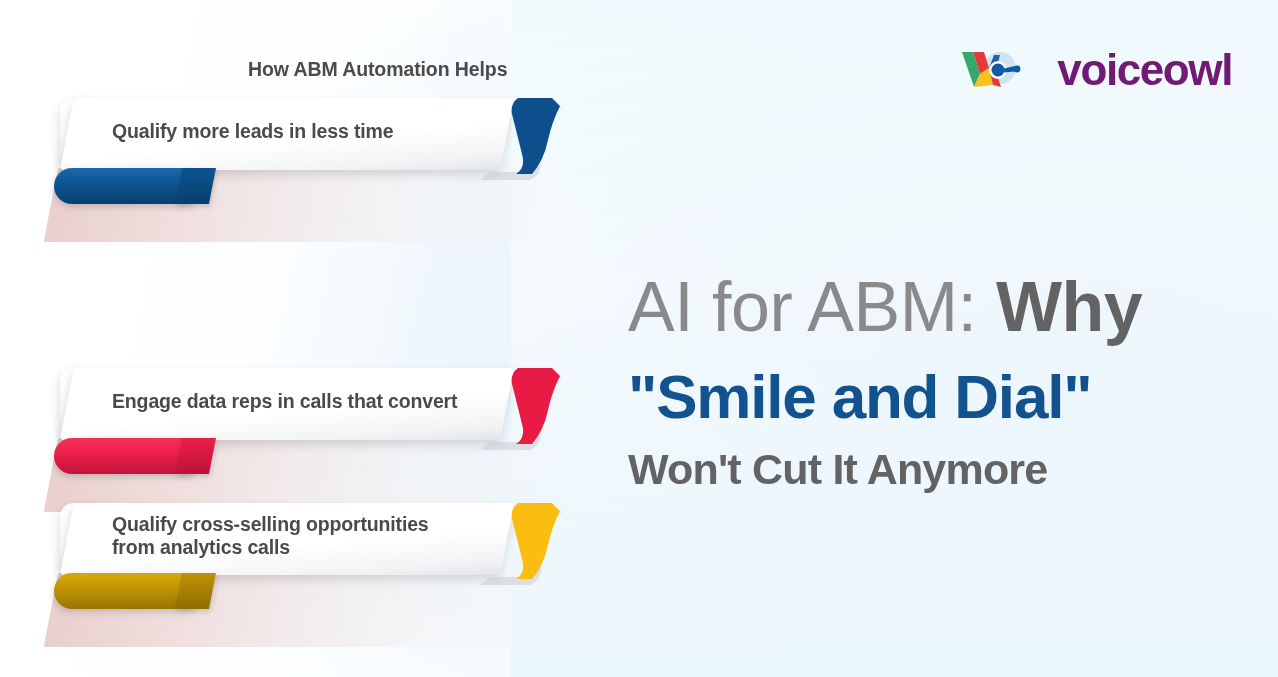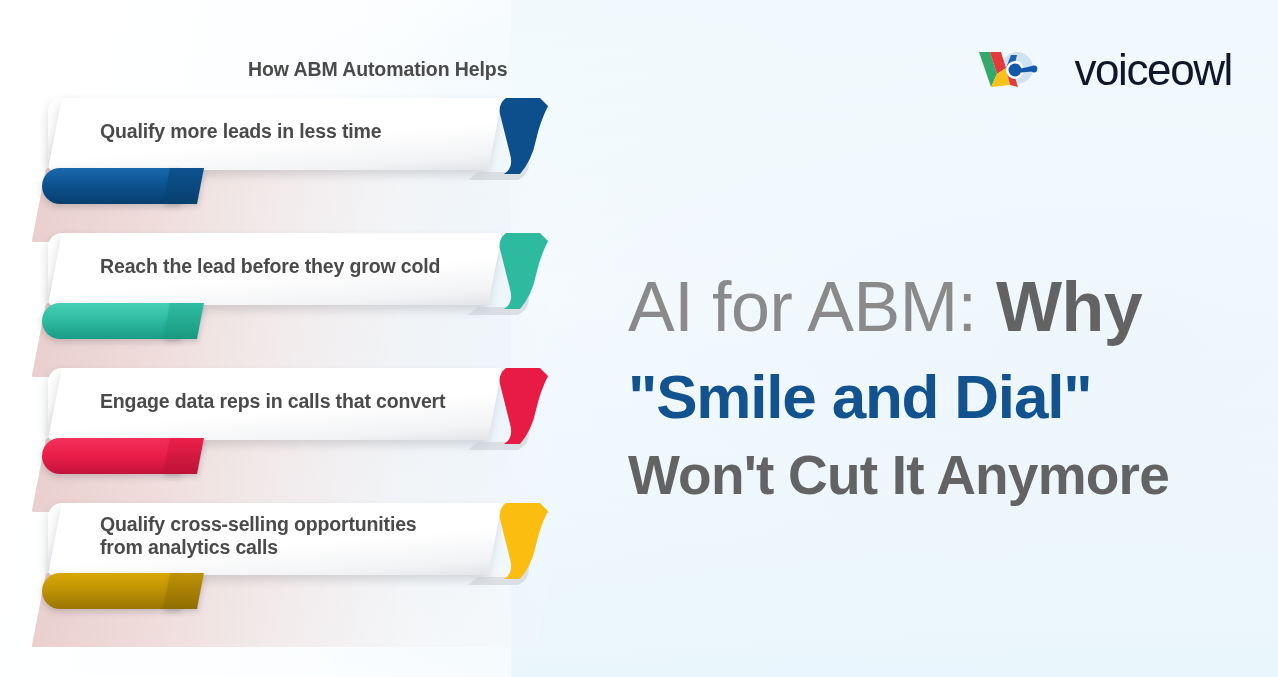--- a/index.html
+++ b/index.html
@@ -57,31 +57,31 @@
     position: absolute;
     right: 46px;
     top: 47px;
     display: flex;
     align-items: center;
     gap: 9px;
   }
   .logo-mark { width: 62px; height: 46px; display: block; }
   .logo-word {
     font-size: 44px;
-    font-weight: normal;
-    color: #0f172a;
+    font-weight: bold;
+    color: #701a75;
     letter-spacing: -1.4px;
     line-height: 1;
     margin-left: 26px;
   }
 
   
   .cards {
     position: absolute;
-    left: 0;
+    left: 12px;
     top: 0;
     width: 620px;
     height: 677px;
     text-decoration: underline;
   }
   .card-row {
     position: absolute;
     left: 0;
     width: 600px;
     height: 150px;
@@ -191,21 +191,21 @@
   .hl1 .light { font-weight: normal; color: #8a8a8a; letter-spacing: -0.5px; }
   .hl1 .bold  { font-weight: bold;  color: #636363; letter-spacing: -0.5px; }
   .hl2 {
     font-size: 62px;
     font-weight: bold;
     color: #12538f;
     letter-spacing: -1.2px;
     margin-bottom: 20px;
   }
   .hl3 {
-    font-size: 55px;
+    font-size: 43px;
     font-weight: bold;
     color: #636363;
     letter-spacing: -0.8px;
   }
 </style>
 </head>
 <body>
 
 <div id="stage">
 
@@ -242,35 +242,20 @@
         <path d="M46 88 L20 88 L30 80 L62 80 Q70 74 66 62 L56 24 Q54 14 62 8 L92 8 L102 16 L74 16 Q68 20 70 28 L80 66 Q84 82 70 88 Z" fill="#c8ccd2" opacity="0.55"></path>
         <path d="M38 82 L56 82 Q66 76 62 62 L52 22 Q50 12 58 6 L92 6 L100 14 Q92 30 88 48 Q84 68 72 82 Z" fill="#0c4f8c"></path>
       </svg>
       <div class="bar" style="background:linear-gradient(180deg,#1a69ae 0%,#0d5390 45%,#073f6e 100%);"></div>
       <div class="bar-wedge" style="background:linear-gradient(180deg,#0d5390 0%,#073f6e 100%);"></div>
       <div class="card-text">
         <span>Qualify more leads in less time</span>
       </div>
     </div>
 
-    <div class="card-row" style="top:227px">
-      <div class="hairline" style="left:86px; top:8px; width:300px; background:linear-gradient(90deg,#44c3ab,#b6e7dd,rgba(230,240,240,0));"></div>
-      <div class="slab"></div>
-      <div class="banner-cap"></div>
-      <div class="banner"></div>
-      <svg class="ribbon" viewBox="0 0 120 106">
-        <path d="M46 88 L20 88 L30 80 L62 80 Q70 74 66 62 L56 24 Q54 14 62 8 L92 8 L102 16 L74 16 Q68 20 70 28 L80 66 Q84 82 70 88 Z" fill="#c8ccd2" opacity="0.55"></path>
-        <path d="M38 82 L56 82 Q66 76 62 62 L52 22 Q50 12 58 6 L92 6 L100 14 Q92 30 88 48 Q84 68 72 82 Z" fill="#2dba9f"></path>
-      </svg>
-      <div class="bar" style="background:linear-gradient(180deg,#46cfb5 0%,#2fbda2 45%,#1a9c85 100%);"></div>
-      <div class="bar-wedge" style="background:linear-gradient(180deg,#2fbda2 0%,#19997f 100%);"></div>
-      <div class="card-text">
-        <span>Reach the lead before they grow cold</span>
-      </div>
-    </div>
 
     <div class="card-row" style="top:362px">
       <div class="hairline" style="left:86px; top:8px; width:300px; background:linear-gradient(90deg,#ef3f62,#f9b9c6,rgba(245,235,238,0));"></div>
       <div class="slab"></div>
       <div class="banner-cap"></div>
       <div class="banner"></div>
       <svg class="ribbon" viewBox="0 0 120 106">
         <path d="M46 88 L20 88 L30 80 L62 80 Q70 74 66 62 L56 24 Q54 14 62 8 L92 8 L102 16 L74 16 Q68 20 70 28 L80 66 Q84 82 70 88 Z" fill="#c8ccd2" opacity="0.55"></path>
         <path d="M38 82 L56 82 Q66 76 62 62 L52 22 Q50 12 58 6 L92 6 L100 14 Q92 30 88 48 Q84 68 72 82 Z" fill="#e81b45"></path>
       </svg>

